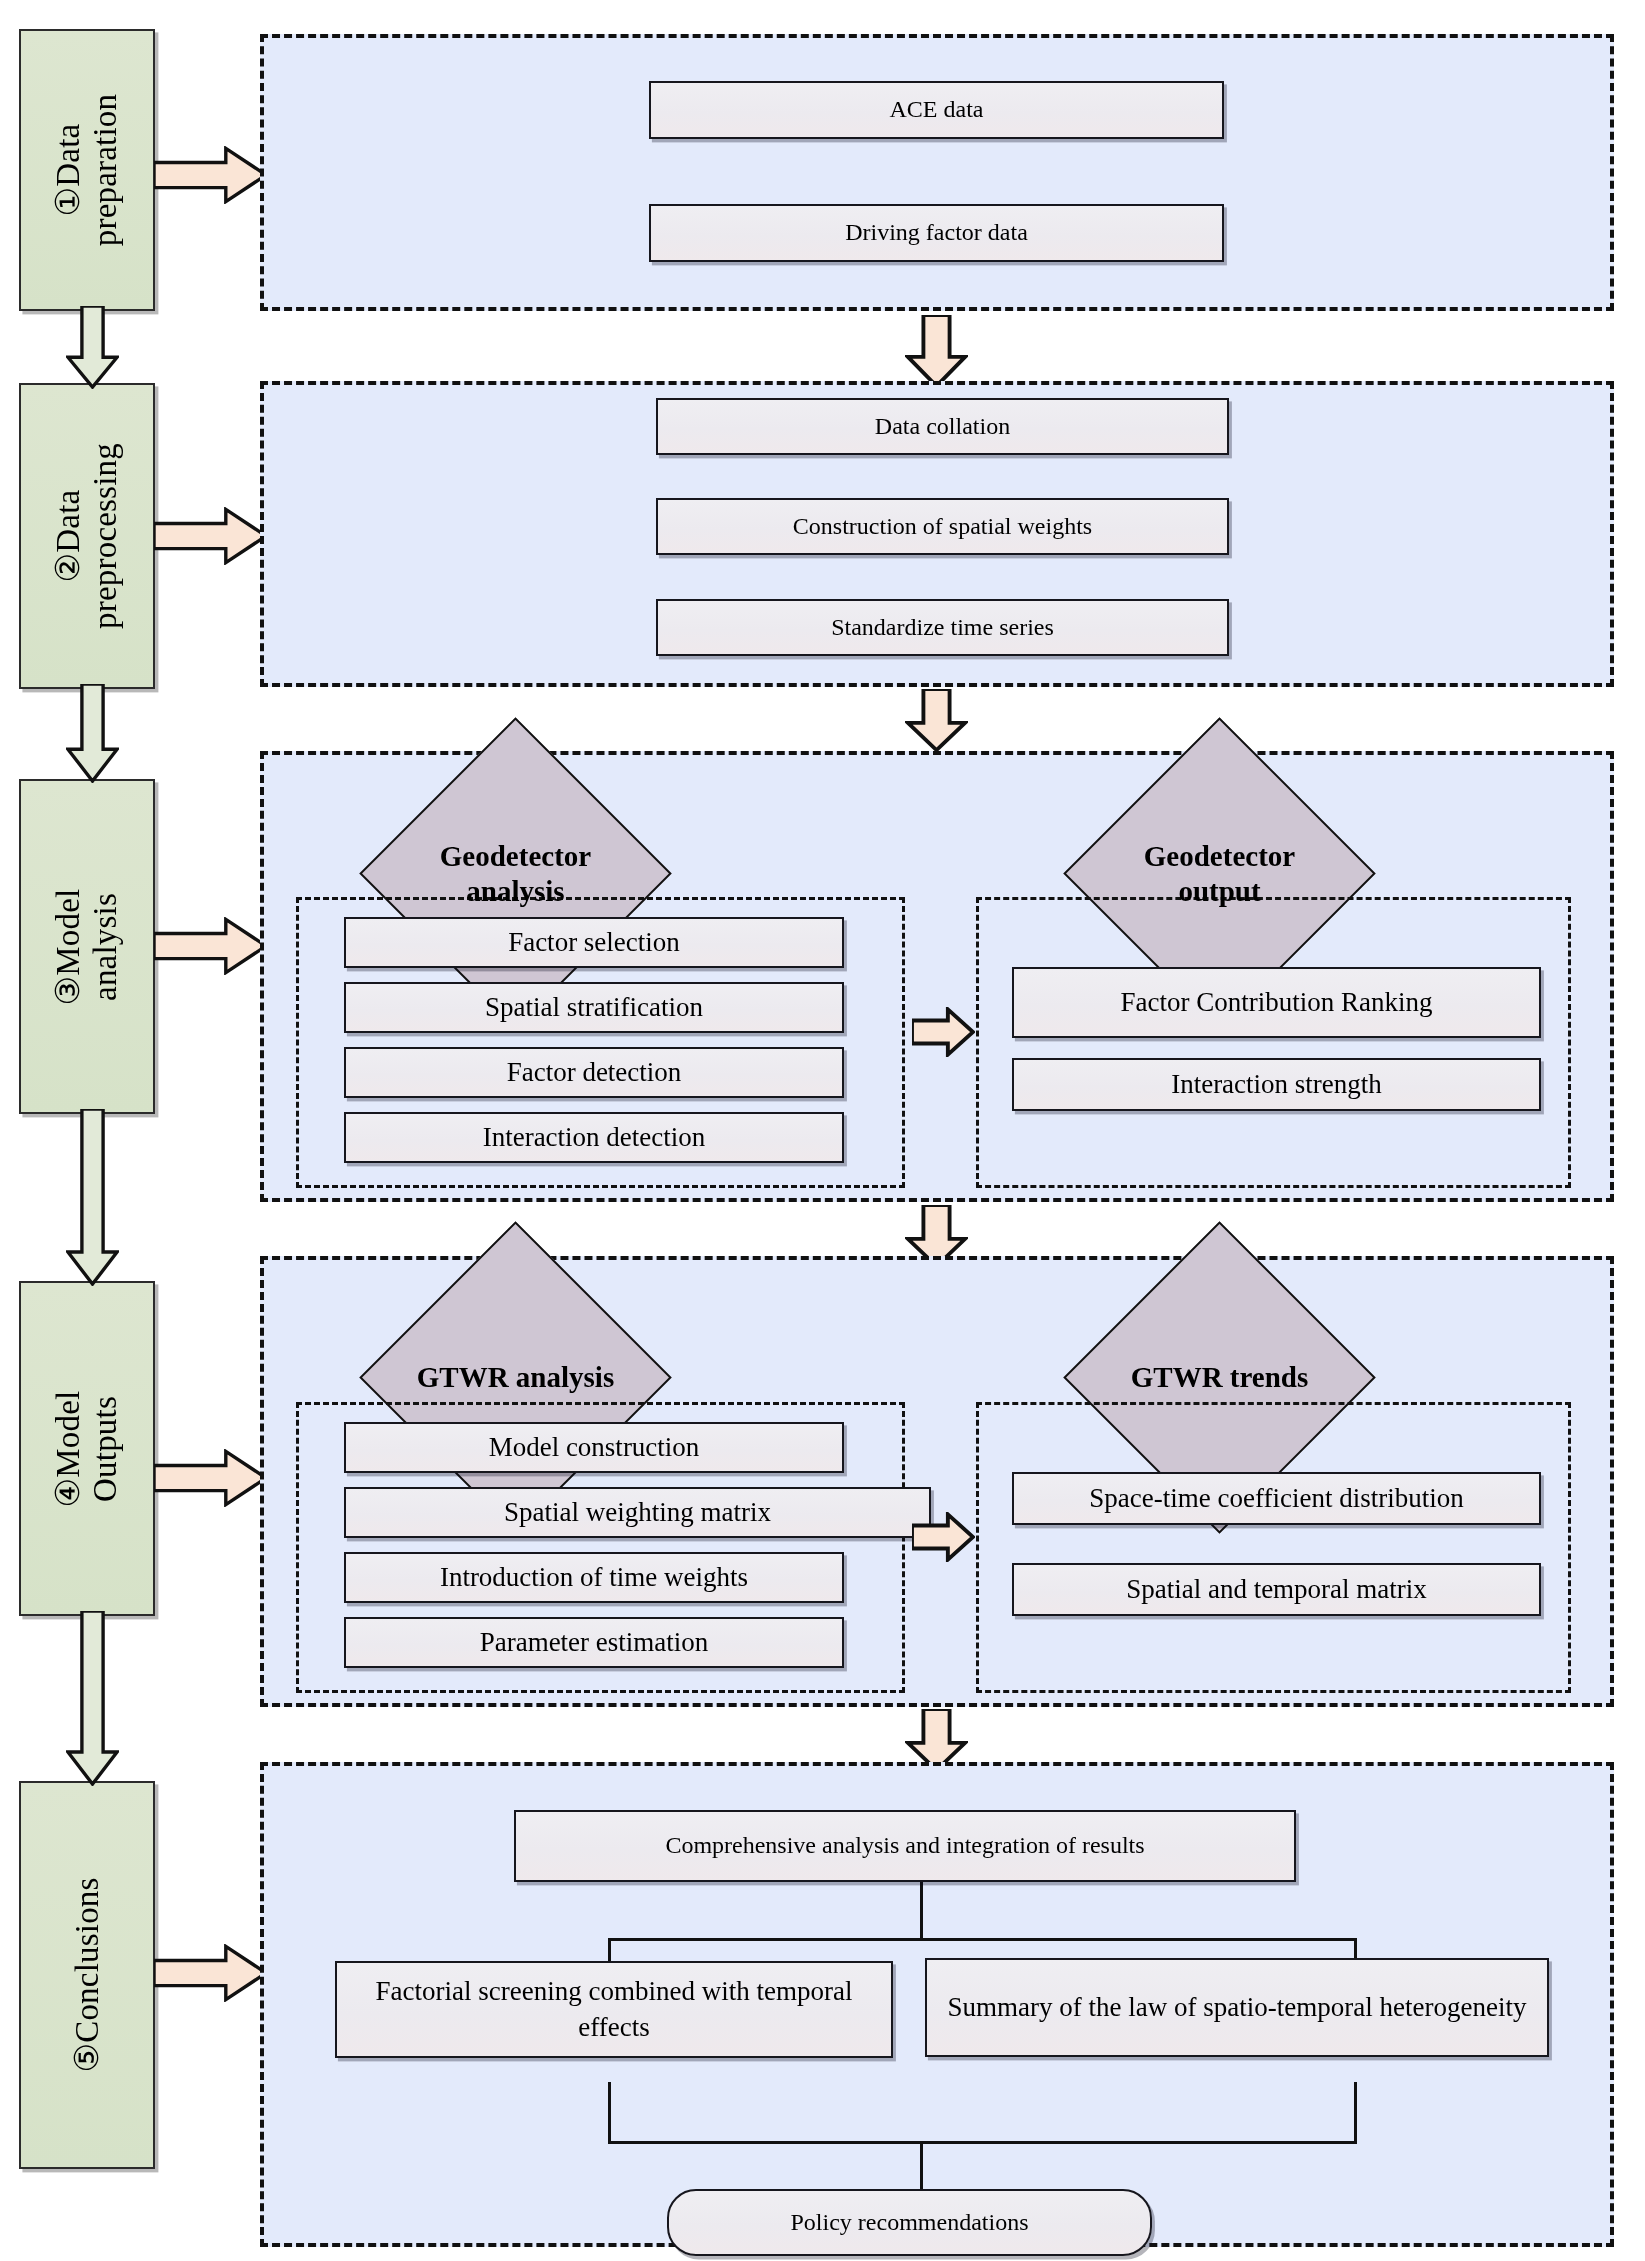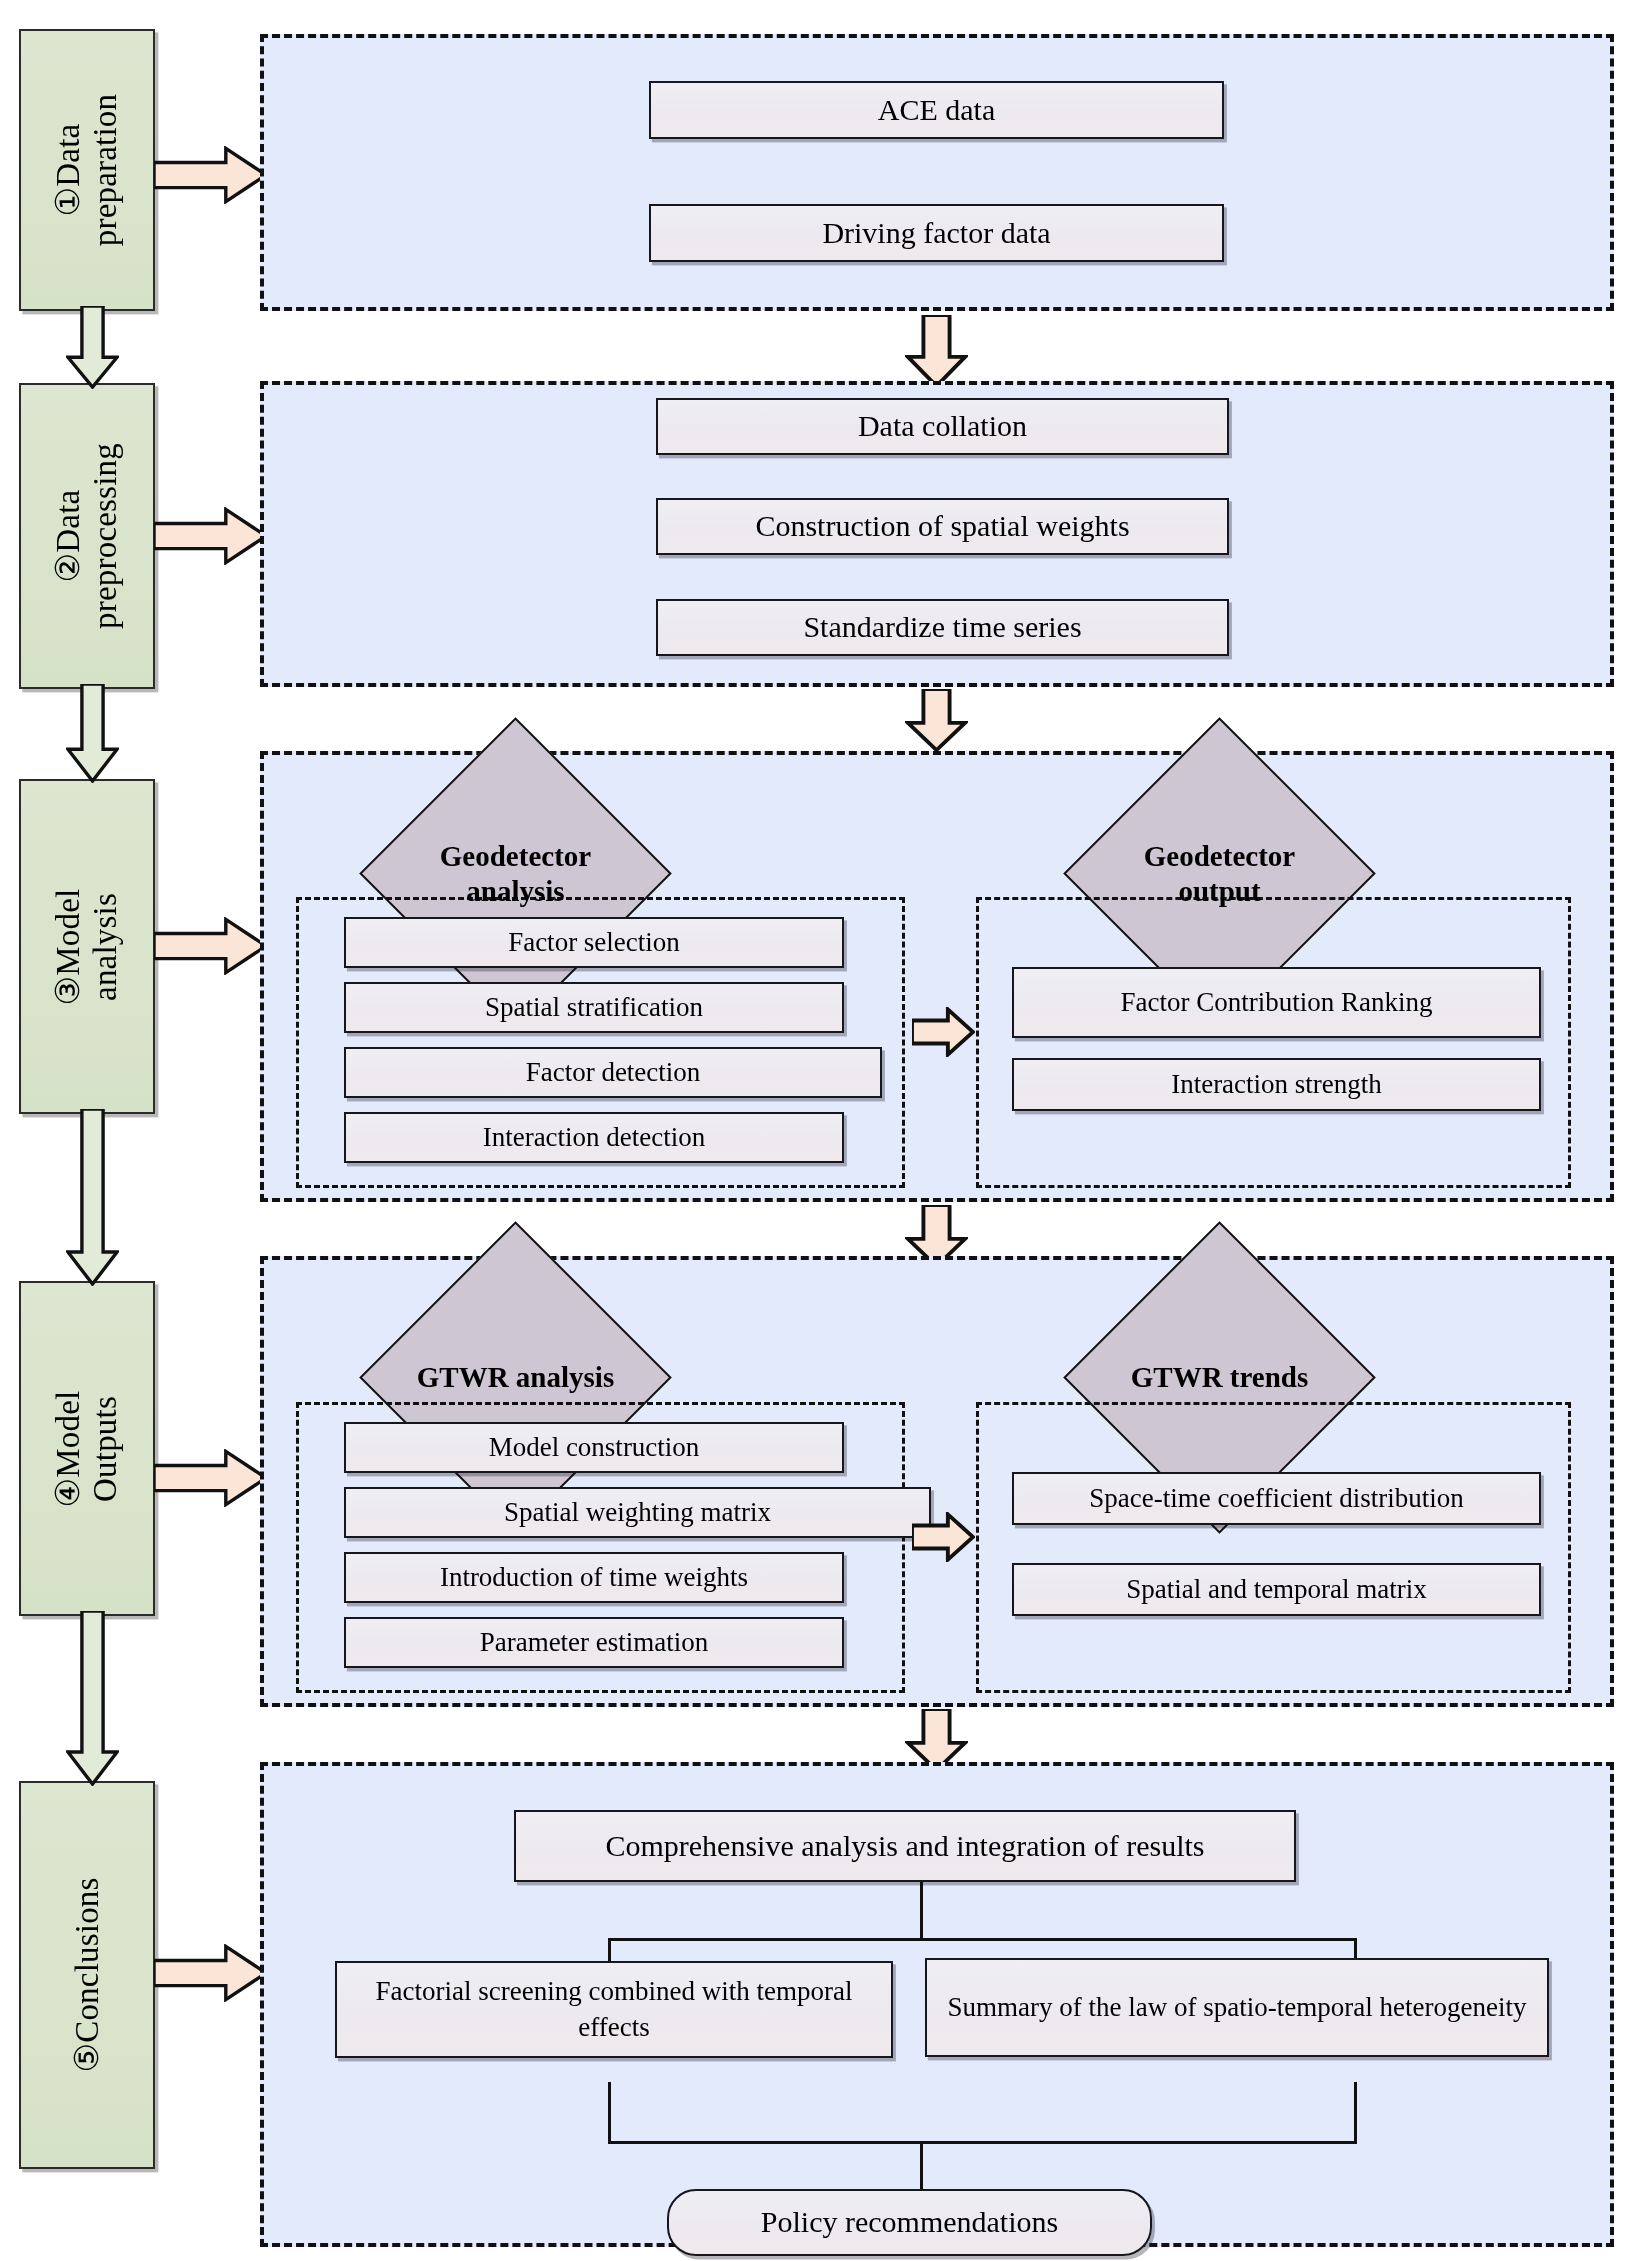--- a/index.html
+++ b/index.html
@@ -41,21 +41,21 @@
   }
 
   
   .pbox{
     position:absolute;
     background:linear-gradient(180deg,#efeef2 0%,#eceaef 55%,#efe9ec 100%);
     border:2.4px solid #16161d;
     box-sizing:border-box;
     display:flex;align-items:center;justify-content:center;
     text-align:center;
-    font-size:30px;
+    font-size:24px;
     line-height:1.22;
     box-shadow:2.9px 3.4px 0 rgba(10,10,30,.30);
     padding:1px 4.9px;
   }
   .pbox.small{font-size:27px;}
   .pbox.two-line{line-height:1.30;}
 
   
   .diamond{
     position:absolute;
@@ -206,21 +206,21 @@
   <div class="diamond" style="left:1109px;top:763px;width:221px;height:221px;">
     <div class="dshape"></div>
     <div class="dtext">Geodetector output</div>
   </div>
 
   <div class="subpanel" style="left:296px;top:897px;width:609px;height:291px;"></div>
   <div class="subpanel" style="left:976px;top:897px;width:595px;height:291px;"></div>
 
   <div class="pbox small" style="left:344px;top:917px;width:500px;height:51px;">Factor selection</div>
   <div class="pbox small" style="left:344px;top:982px;width:500px;height:51px;">Spatial stratification</div>
-  <div class="pbox small" style="left:344px;top:1047px;width:538px;height:51px;">Factor detection</div>
+  <div class="pbox small" style="left:344px;top:1047px;width:500px;height:51px;">Factor detection</div>
   <div class="pbox small" style="left:344px;top:1112px;width:500px;height:51px;">Interaction detection</div>
 
   <div class="pbox small" style="left:1012px;top:967px;width:529px;height:71px;">Factor Contribution Ranking</div>
   <div class="pbox small" style="left:1012px;top:1058px;width:529px;height:53px;">Interaction strength</div>
 
   <div class="arrow-right" style="left:912px;top:1007px;width:63px;height:50px;">
     <svg viewBox="0 0 130 104" preserveAspectRatio="none">
       <polygon points="0,28 74,28 74,5 126,52 74,99 74,76 0,76" fill="#fae5d6" stroke="#111" stroke-width="8" stroke-linejoin="miter"></polygon>
     </svg>
   </div>

